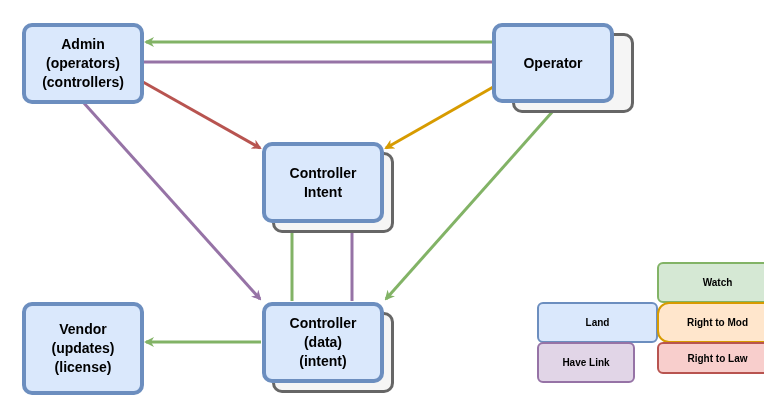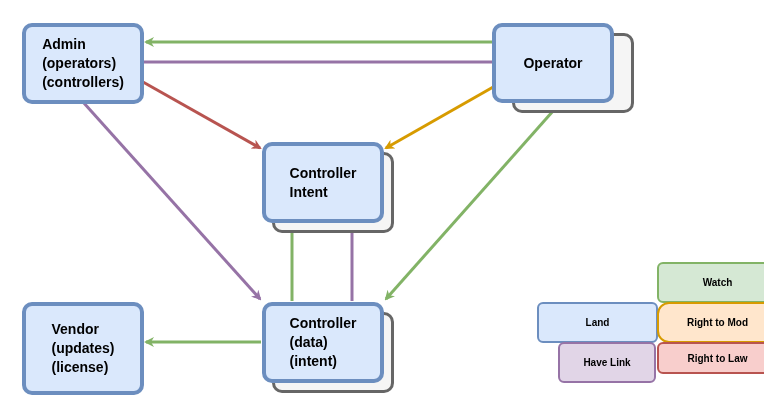--- a/index.html
+++ b/index.html
@@ -1,19 +1,19 @@
 <!DOCTYPE html>
 <html><head>
 <meta charset="utf-8">
 <style>
   html, body { margin:0; padding:0; background:#ffffff; }
   body { width:764px; height:414px; position:relative; overflow:hidden; font-family:"Liberation Sans", sans-serif; }
   #canvas { position:absolute; left:0; top:0; }
   .node { position:absolute; box-sizing:border-box; border:4px solid #6c8ebf; background:#dae8fc; border-radius:10px;
-          display:flex; align-items:center; justify-content:center; text-align:left; font-size:14px; font-weight:bold; color:#000; line-height:19px; }
+          display:flex; align-items:center; justify-content:center; text-align:center; font-size:14px; font-weight:bold; color:#000; line-height:19px; }
   .shadow { position:absolute; box-sizing:border-box; border:3px solid #666666; background:#f5f5f5; border-radius:10px; }
   .legend { position:absolute; box-sizing:border-box; border:2px solid; border-radius:6px; display:flex; align-items:center; justify-content:center;
             font-size:10px; font-weight:bold; color:#000;margin-left:35px; }
   .lines { white-space:pre-line; }
 </style>
 </head>
 <body>
 
 <svg id="canvas" width="764" height="414">
   <defs>
@@ -73,18 +73,18 @@
 
 <div class="legend" style="left:622px;top:262px;width:121px;height:41px;background:#d5e8d4;border-color:#82b366;">
   <span>Watch</span>
 </div>
 <div class="legend" style="left:502px;top:302px;width:121px;height:41px;background:#dae8fc;border-color:#6c8ebf;">
   <span>Land</span>
 </div>
 <div class="legend" style="left:622px;top:302px;width:121px;height:41px;background:#ffe6cc;border-color:#d79b00;border-radius:12px;">
   <span>Right to Mod</span>
 </div>
-<div class="legend" style="left:523px;top:342px;width:98px;height:41px;background:#e1d5e7;border-color:#9673a6;">
+<div class="legend" style="left:502px;top:342px;width:98px;height:41px;background:#e1d5e7;border-color:#9673a6;">
   <span>Have Link</span>
 </div>
 <div class="legend" style="left:622px;top:342px;width:121px;height:32px;background:#f8cecc;border-color:#b85450;">
   <span>Right to Law</span>
 </div>
 
 </body></html>

